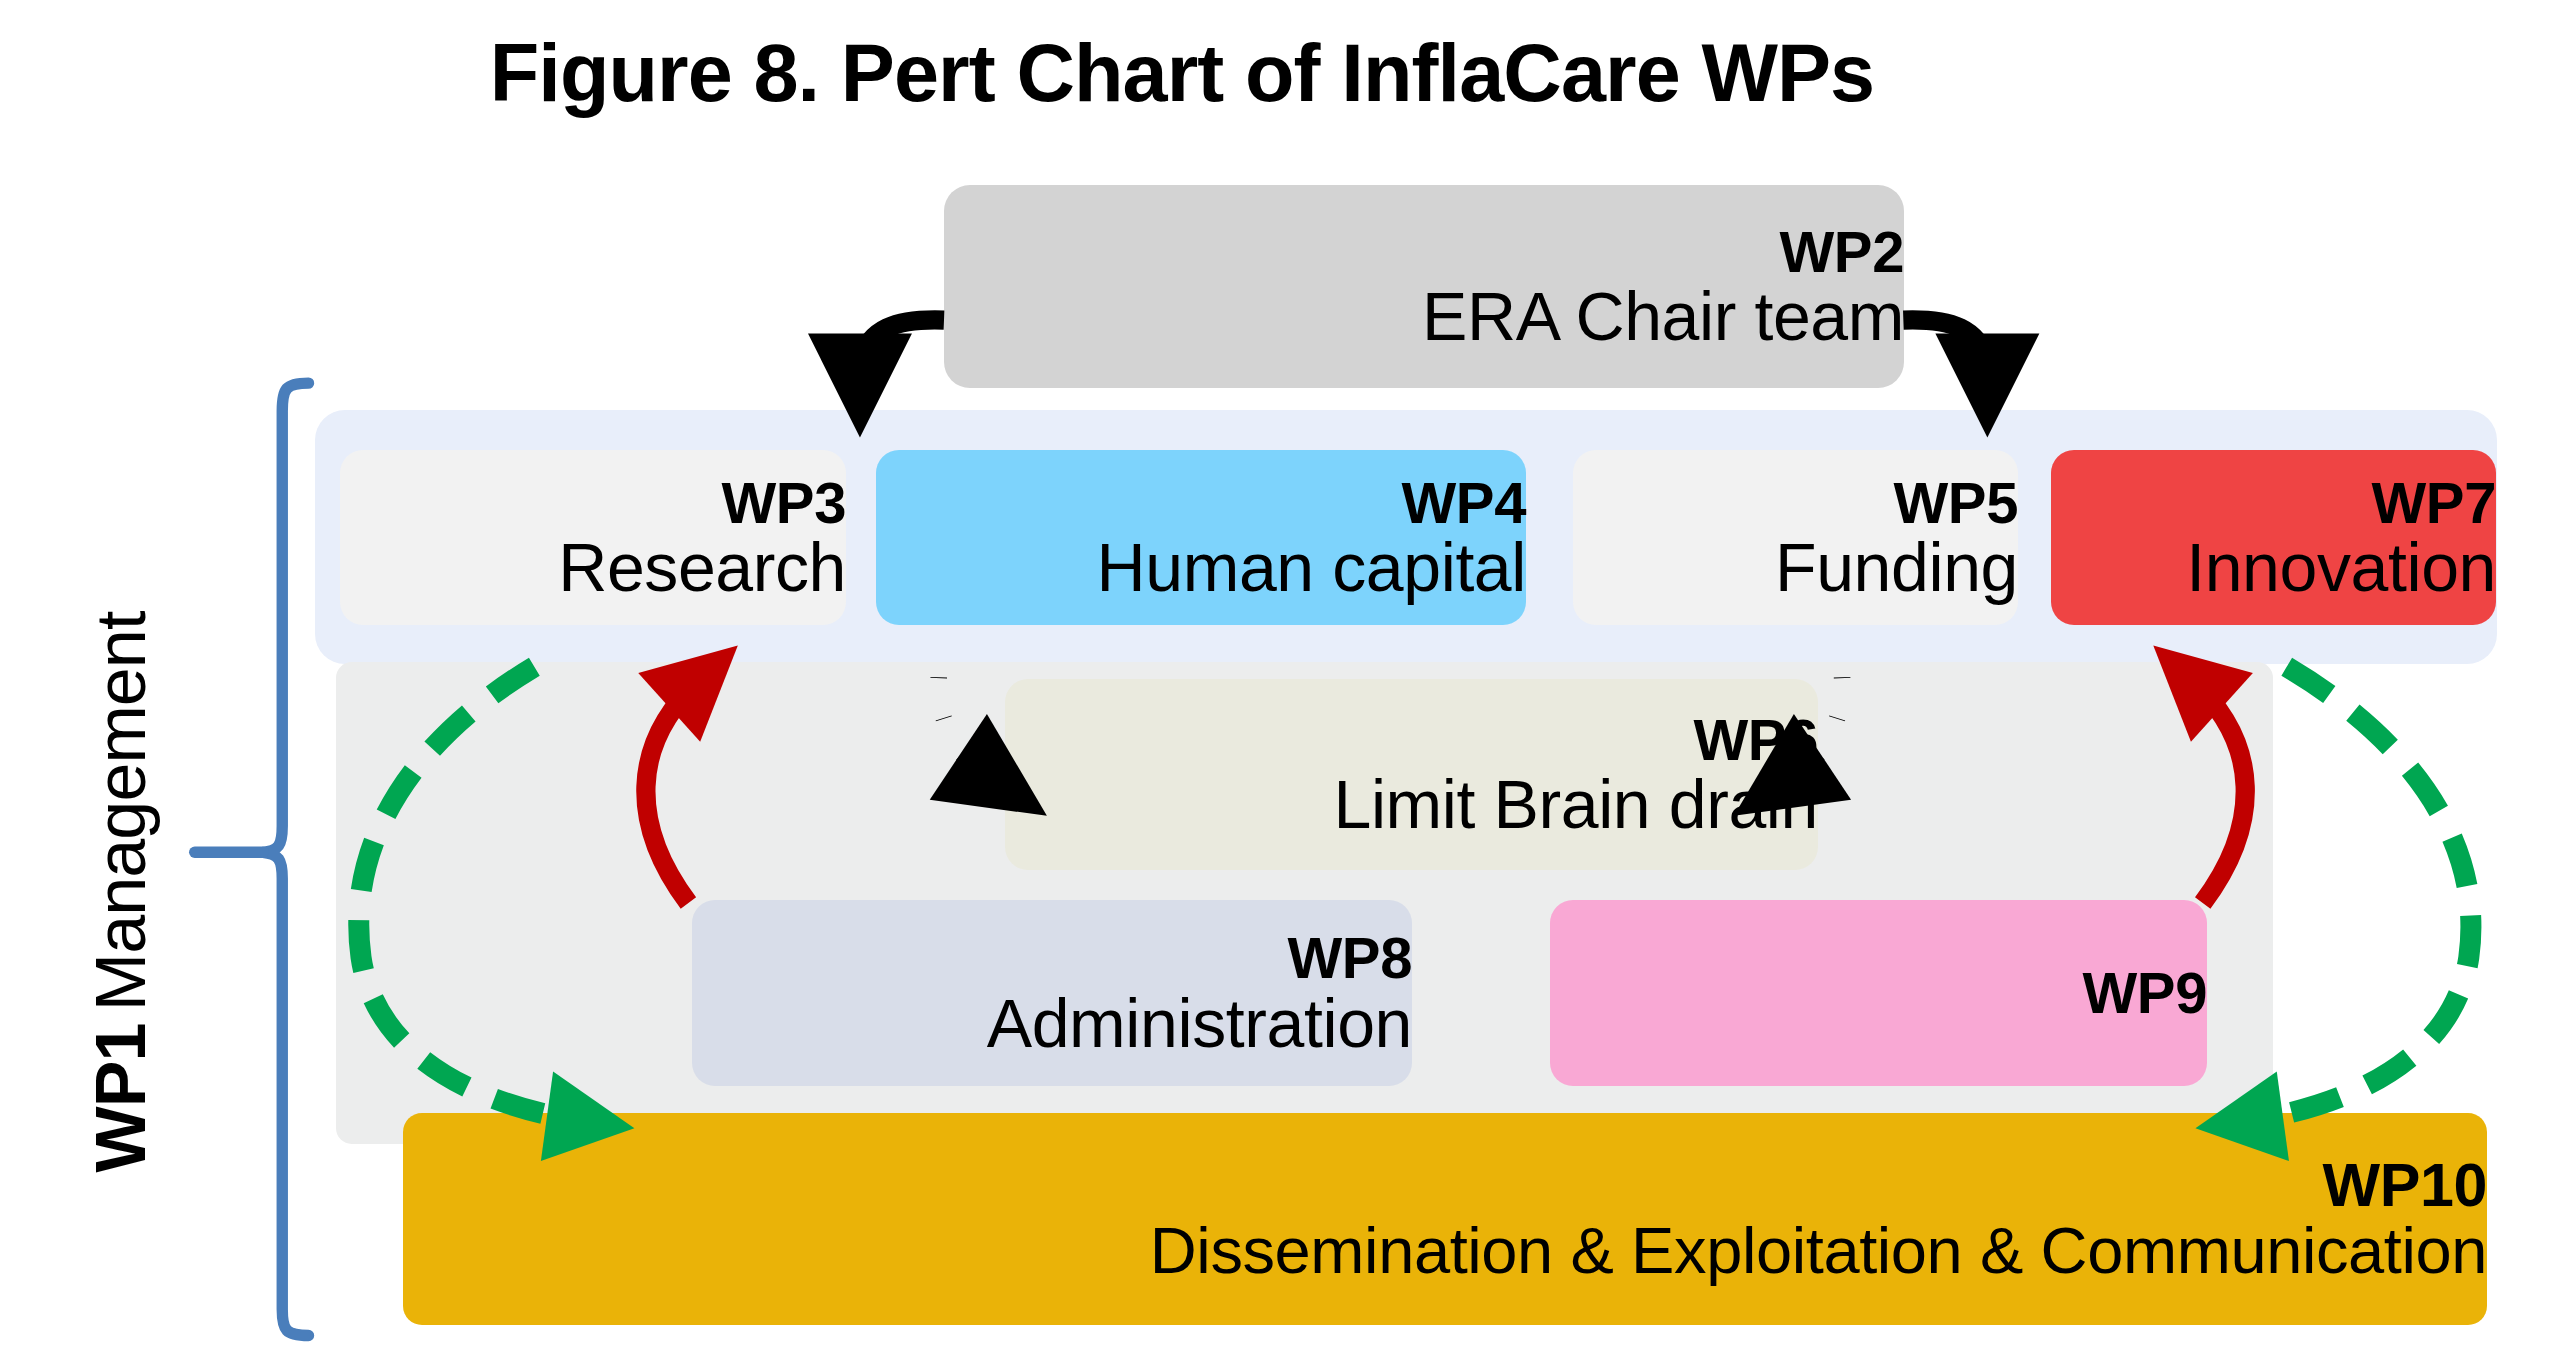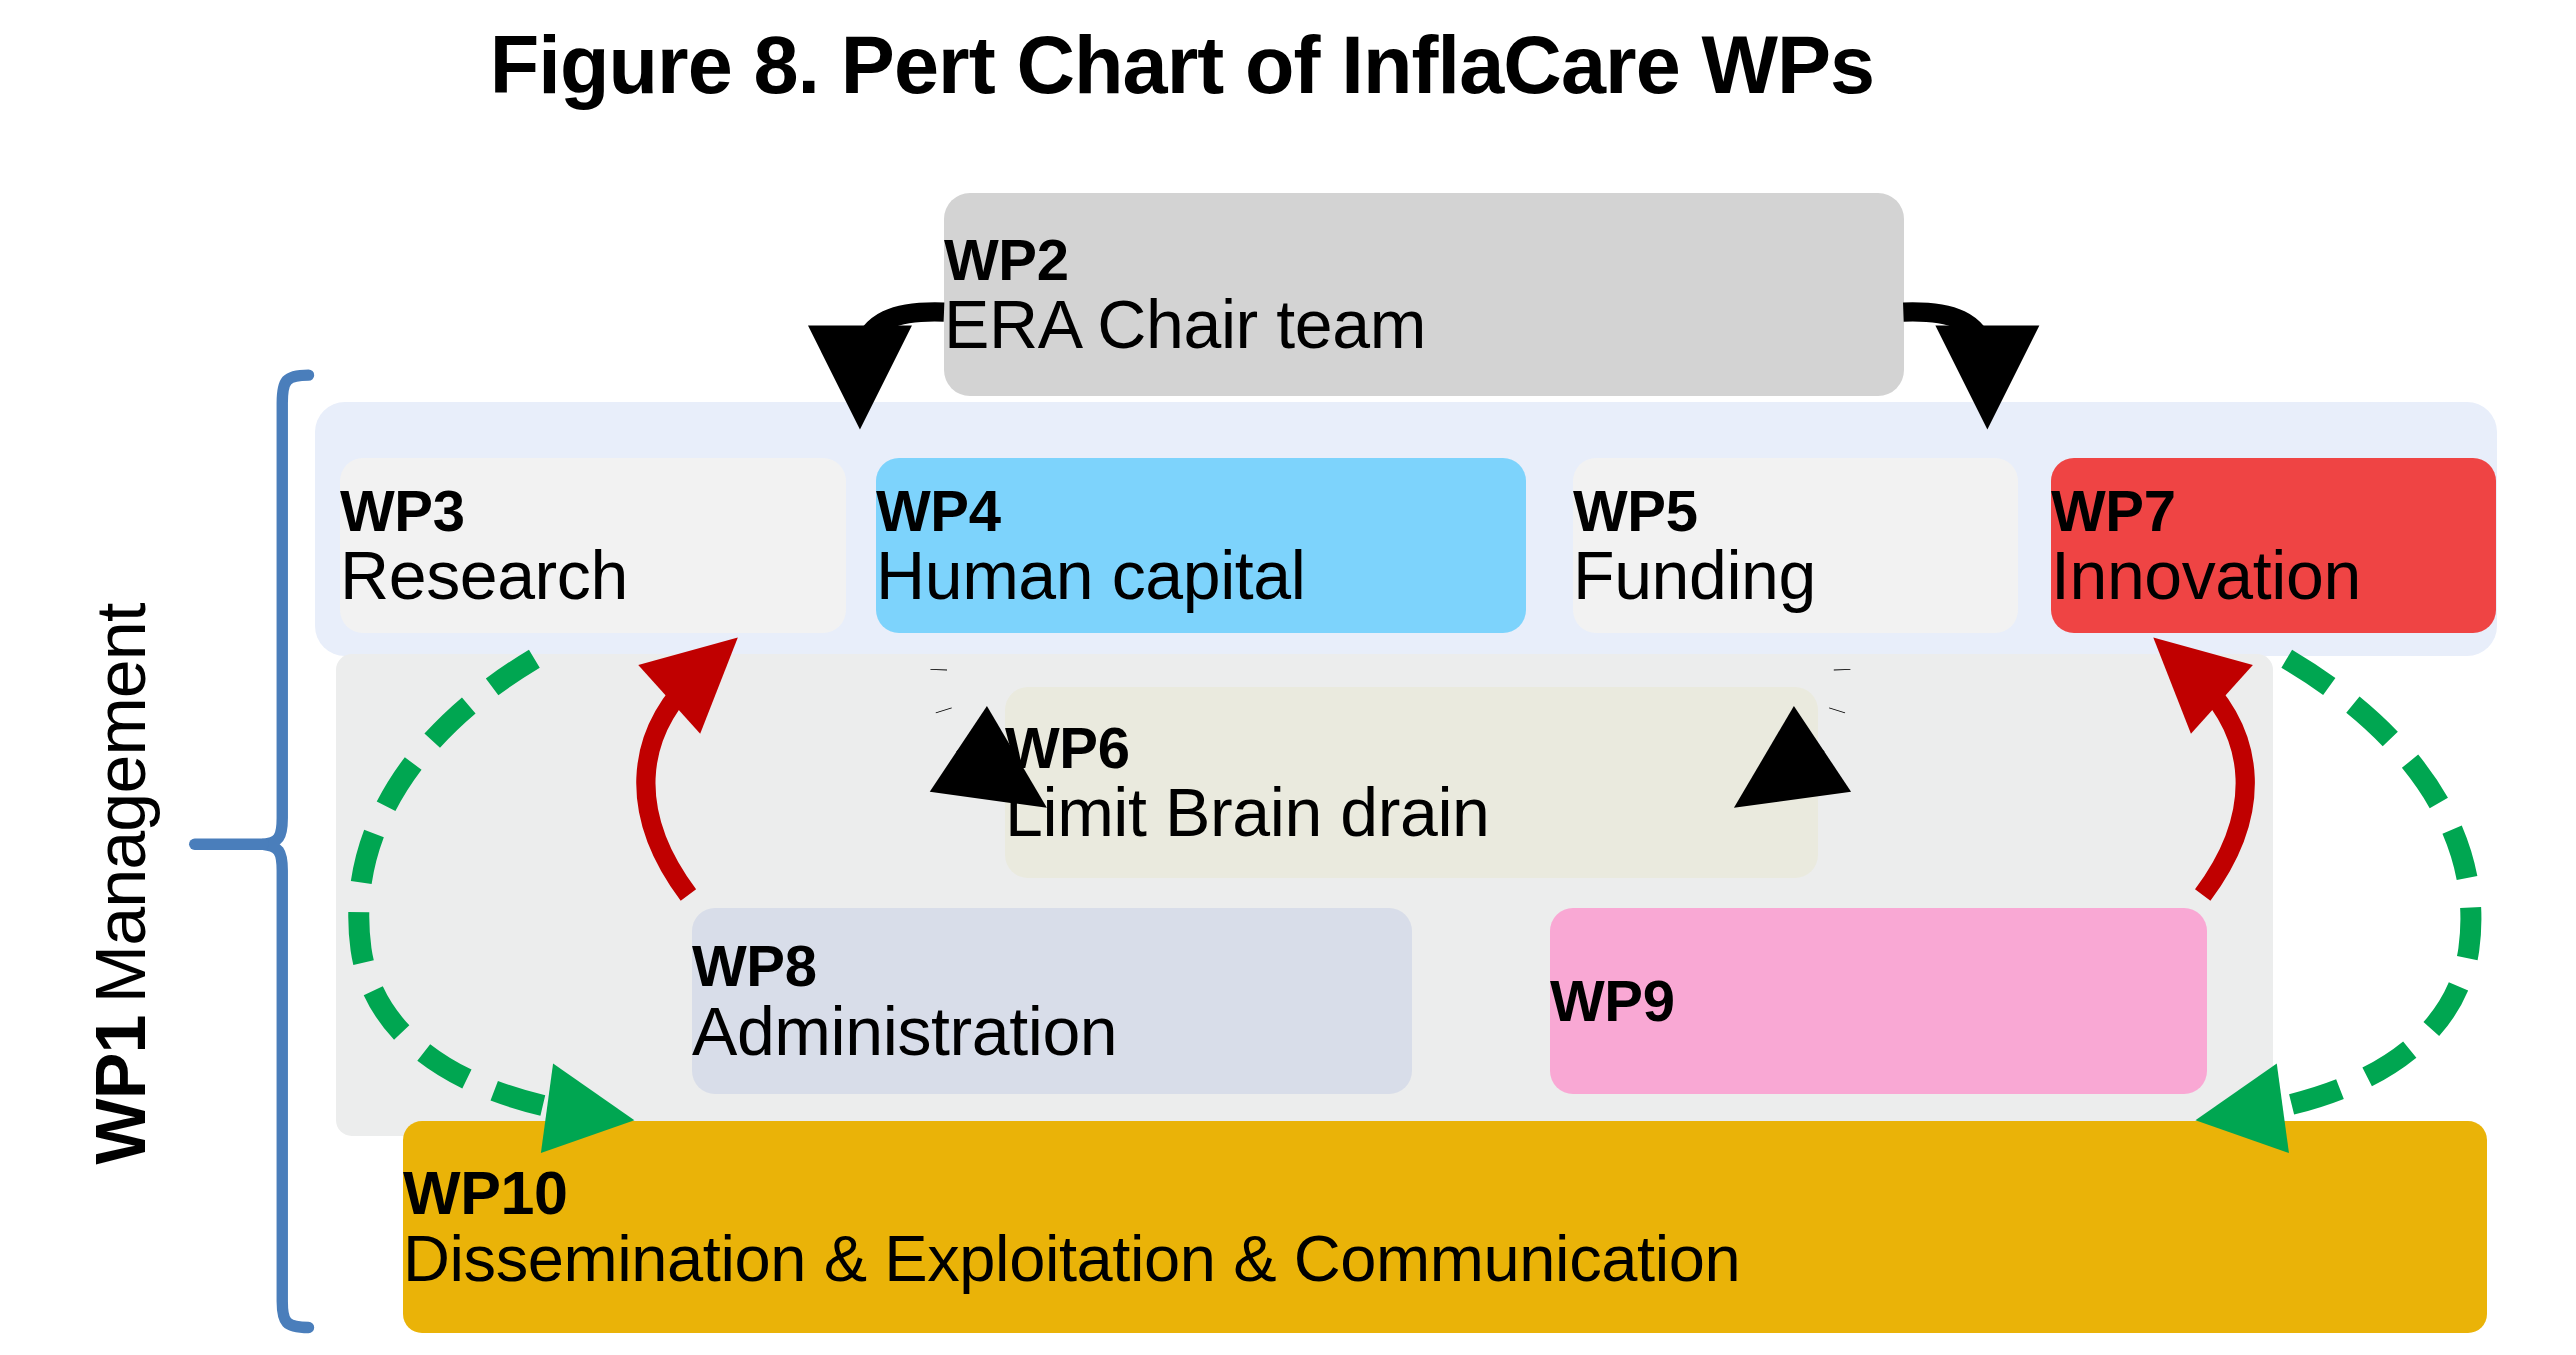--- a/index.html
+++ b/index.html
@@ -11,21 +11,21 @@
     width: 2576px;
     height: 1355px;
     position: relative;
     overflow: hidden;
     font-family: "Liberation Sans", sans-serif;
     -webkit-font-smoothing: antialiased;
   }
 
   #stage {
     position: absolute;
-    left: 0; top: 4px;
+    left: 0; top: 12px;
     width: 2576px;
     height: 990px;
   }
 
   
   .fig-title {
     position: absolute;
     left: 0;
     top: 19px;
     width: 2364px;
@@ -38,27 +38,26 @@
     line-height: 1.05;
   }
 
   
   .wp {
     position: absolute;
     box-sizing: border-box;
     border-radius: 23px;
     display: flex;
     flex-direction: column;
-    align-items: flex-start;
+    align-items: flex-end;
     justify-content: center;
     color: #000000;
     text-align: center;
     line-height: 1.0;
     overflow: visible;
-    margin-top: 16px;
   }
   .wp .code {
     font-weight: bold;
     font-size: 58px;
     letter-spacing: -0.4px;
     white-space: nowrap;
   }
   .wp .name {
     font-weight: normal;
     font-size: 68px;

